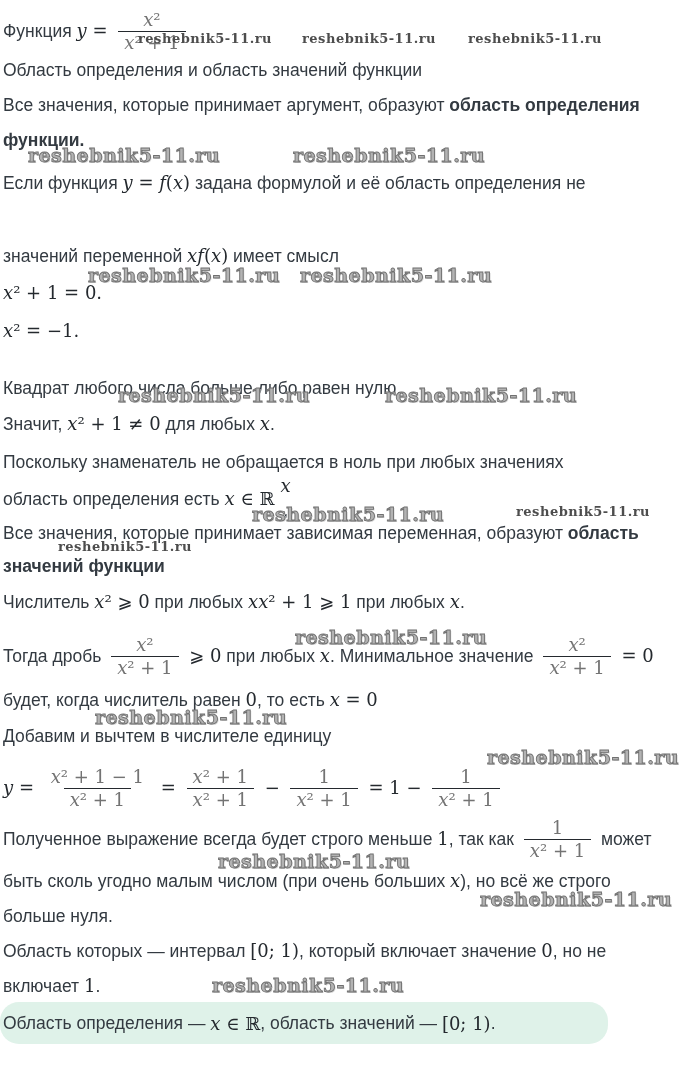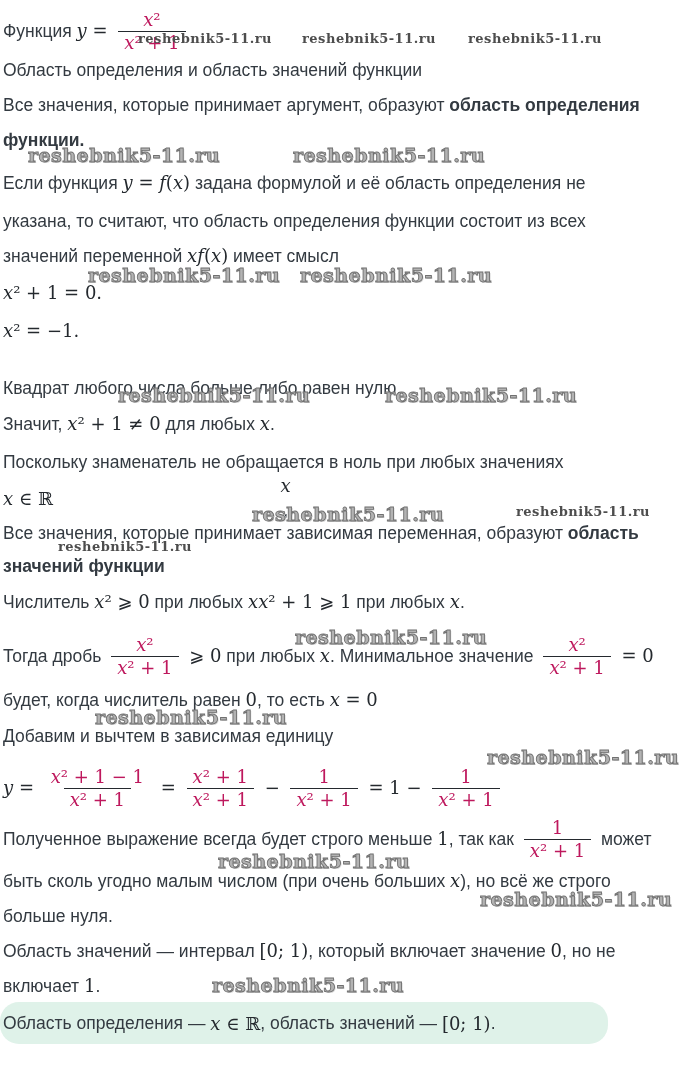--- a/index.html
+++ b/index.html
@@ -28,21 +28,21 @@
     color:#24292e;
   }
   .seg-m i{font-style:italic;}
   .frac{
     display:inline-flex;
     flex-direction:column;
     align-items:center;
     margin:0 5px;
     font-family:"DejaVu Serif","DejaVu Sans",serif;
     font-size:18px;
-    color:#be185d;
+    color:#737373;
     line-height:1.2;
   }
   .frac .num,.frac .den{padding:0 6px;text-align:center;}
   .frac .den{border-top:1.3px solid #24292e;}
   .wm{
     position:absolute;
     font-family:"DejaVu Serif","DejaVu Sans",serif;
     font-weight:bold;
     white-space:nowrap;
     z-index:2;
@@ -70,39 +70,38 @@
 </style>
 </head>
 <body>
 
 <div id="page">
     <div class="line" style="left: 3px; top: 6px; height: 50px;"><span>Функция </span><span class="seg-m"><i>y</i> = </span><span class="frac"><span class="num"><i>x</i>²</span><span class="den"><i>x</i>² + 1</span></span></div>
     <div class="line" style="left: 3px; top: 58px; justify-content: flex-end;"><span>Область определения и область значений функции</span></div>
     <div class="line" style="left: 3px; top: 93px;"><span>Все значения, которые принимает аргумент, образуют </span><span class="seg-b">область определения</span></div>
     <div class="line" style="left: 3px; top: 128px;"><span class="seg-b">функции.</span></div>
     <div class="line" style="left: 3px; top: 171px;"><span>Если функция </span><span class="seg-m"><i>y</i> = <i>f</i>(<i>x</i>)</span><span> задана формулой и её область определения не</span></div>
-    <div class="line" style="left: 3px; top: 209px;"><span>указана, то считают, что область определения функции состоит из всех</span></div>
     <div class="line" style="left: 3px; top: 244px; text-align: center;"><span>значений переменной </span><span class="seg-m"><i>x</i></span><span class="seg-m"><i>f</i>(<i>x</i>)</span><span> имеет смысл</span></div>
     <div class="line" style="left: 3px; top: 281px;"><span class="seg-m"><i>x</i>² + 1 = 0.</span></div>
     <div class="line" style="left: 3px; top: 319px;"><span class="seg-m"><i>x</i>² = −1.</span></div>
     <div class="line" style="left: 3px; top: 376px; align-items: flex-end;"><span>Квадрат любого числа больше либо равен нулю.</span></div>
     <div class="line" style="left: 3px; top: 412px;"><span>Значит, </span><span class="seg-m"><i>x</i>² + 1 ≠ 0</span><span> для любых </span><span class="seg-m"><i>x</i></span><span>.</span></div>
     <div class="line" style="left: 3px; top: 450px; flex-direction: column;"><span>Поскольку знаменатель не обращается в ноль при любых значениях </span><span class="seg-m"><i>x</i></span><span>,</span></div>
-    <div class="line" style="left: 3px; top: 487px;"><span class="seg-m"><i>x</i> ∈ ℝ</span></div>
+    <div class="line" style="left: 3px; top: 487px;"><span>область определения есть </span><span class="seg-m"><i>x</i> ∈ ℝ</span></div>
     <div class="line" style="left: 3px; top: 521px;"><span>Все значения, которые принимает зависимая переменная, образуют </span><span class="seg-b">область</span></div>
     <div class="line" style="left: 3px; top: 554px;"><span class="seg-b">значений функции</span></div>
     <div class="line" style="left: 3px; top: 590px;"><span>Числитель </span><span class="seg-m"><i>x</i>² ⩾ 0</span><span> при любых </span><span class="seg-m"><i>x</i></span><span class="seg-m"><i>x</i>² + 1 ⩾ 1</span><span> при любых </span><span class="seg-m"><i>x</i></span><span>.</span></div>
     <div class="line" style="left: 3px; top: 630px; height: 52px;"><span>Тогда дробь </span><span class="frac"><span class="num"><i>x</i>²</span><span class="den"><i>x</i>² + 1</span></span><span class="seg-m"> ⩾ 0</span><span> при любых </span><span class="seg-m"><i>x</i></span><span>. Минимальное значение </span><span class="frac"><span class="num"><i>x</i>²</span><span class="den"><i>x</i>² + 1</span></span><span class="seg-m"> = 0</span></div>
     <div class="line" style="left: 3px; top: 688px;"><span>будет, когда числитель равен </span><span class="seg-m">0</span><span>, то есть </span><span class="seg-m"><i>x</i> = 0</span></div>
-    <div class="line" style="left: 3px; top: 724px;"><span>Добавим и вычтем в зависимая единицу</span></div>
+    <div class="line" style="left: 3px; top: 724px;"><span>Добавим и вычтем в числителе единицу</span></div>
     <div class="line" style="left: 3px; top: 761px; height: 54px;"><span class="seg-m"><i>y</i> = </span><span class="frac"><span class="num"><i>x</i>² + 1 − 1</span><span class="den"><i>x</i>² + 1</span></span><span class="seg-m"> = </span><span class="frac"><span class="num"><i>x</i>² + 1</span><span class="den"><i>x</i>² + 1</span></span><span class="seg-m"> − </span><span class="frac"><span class="num">1</span><span class="den"><i>x</i>² + 1</span></span><span class="seg-m"> = 1 − </span><span class="frac"><span class="num">1</span><span class="den"><i>x</i>² + 1</span></span></div>
     <div class="line" style="left: 3px; top: 812px; height: 54px;"><span>Полученное выражение всегда будет строго меньше </span><span class="seg-m">1</span><span>, так как </span><span class="frac"><span class="num">1</span><span class="den"><i>x</i>² + 1</span></span><span> может</span></div>
     <div class="line" style="left: 3px; top: 869px;"><span>быть сколь угодно малым числом (при очень больших </span><span class="seg-m"><i>x</i></span><span>), но всё же строго</span></div>
     <div class="line" style="left: 3px; top: 904px;"><span>больше нуля.</span></div>
-    <div class="line" style="left: 3px; top: 939px;"><span>Область значений — интервал </span><span class="seg-m">[0; 1)</span><span>, который включает значение </span><span class="seg-m">0</span><span>, но не</span></div>
+    <div class="line" style="left: 3px; top: 939px;"><span>Область которых — интервал </span><span class="seg-m">[0; 1)</span><span>, который включает значение </span><span class="seg-m">0</span><span>, но не</span></div>
     <div class="line" style="left: 3px; top: 974px;"><span>включает </span><span class="seg-m">1</span><span>.</span></div>
     <div class="highlight" style="top: 1002px; height: 42px; background: rgb(223, 242, 233);"><span>Область определения — </span><span class="seg-m"><i>x</i> ∈ ℝ</span><span>, область значений — </span><span class="seg-m">[0; 1)</span><span>.</span></div>
     <div class="wm wm-small" style="left: 138px; top: 31px;">reshebnik5-11.ru</div>
     <div class="wm wm-small" style="left: 302px; top: 31px;">reshebnik5-11.ru</div>
     <div class="wm wm-small" style="left: 468px; top: 31px;">reshebnik5-11.ru</div>
     <div class="wm wm-large" style="left: 28px; top: 144px;">reshebnik5-11.ru</div>
     <div class="wm wm-large" style="left: 293px; top: 144px;">reshebnik5-11.ru</div>
     <div class="wm wm-large" style="left: 88px; top: 264px;">reshebnik5-11.ru</div>
     <div class="wm wm-large" style="left: 300px; top: 264px;">reshebnik5-11.ru</div>
     <div class="wm wm-large" style="left: 118px; top: 384px;">reshebnik5-11.ru</div>

